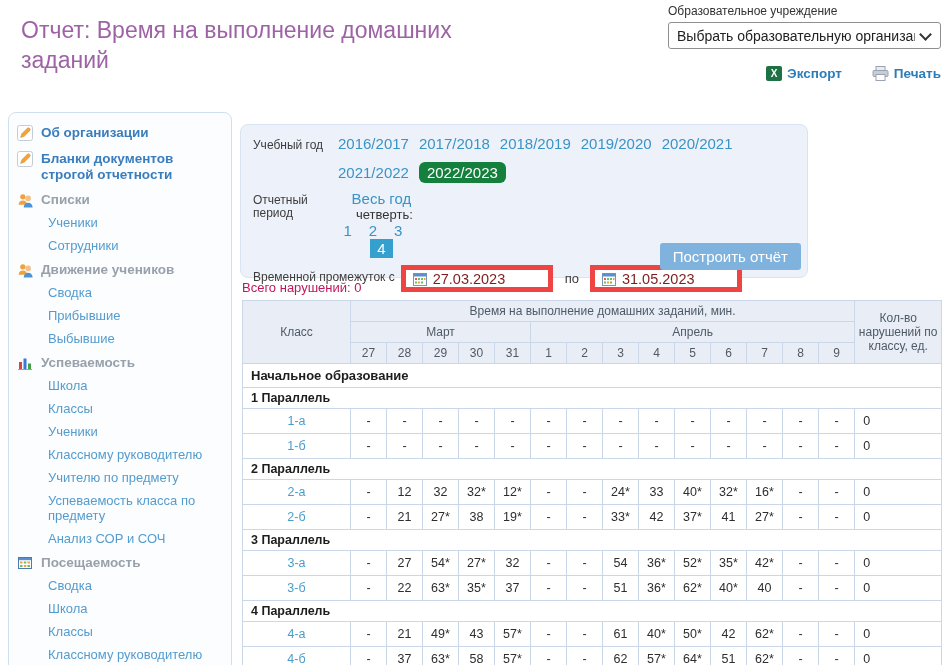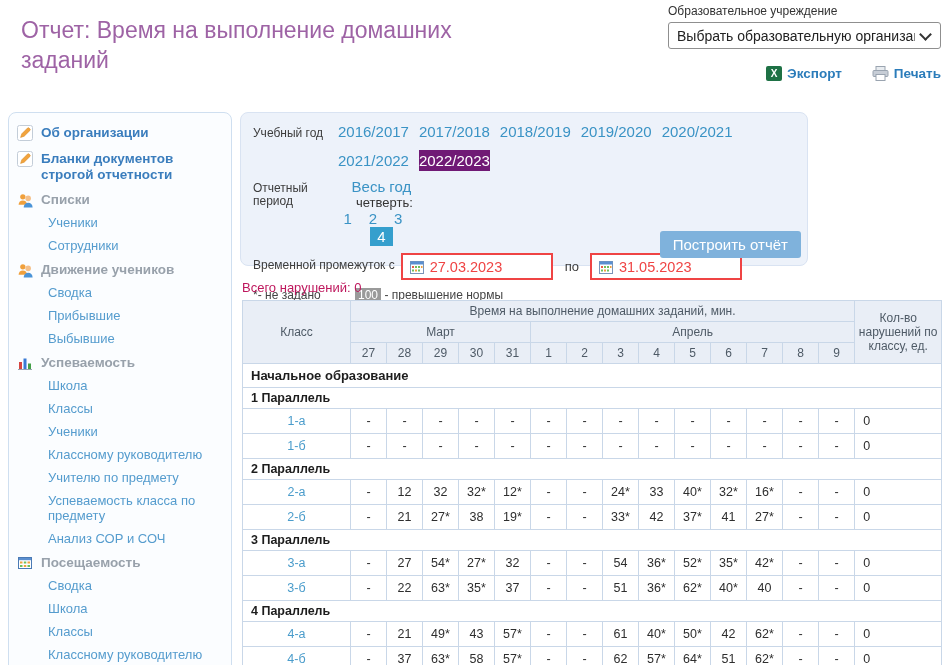--- a/index.html
+++ b/index.html
@@ -35,35 +35,35 @@
   }
   .sb-head{display:flex;gap:7px;align-items:flex-start;margin:9px 0 6px;}
   .sb-head:first-child{margin-top:0;}
   .sb-ico{width:17px;height:17px;flex:0 0 17px;margin-top:0;}
   .sb-head-label{font-size:13.5px;font-weight:bold;line-height:16px;}
   .sb-head-label.link{color:#3a7dbd;cursor:pointer;}
   .sb-head-label.gray{color:#98a1ab;}
   .sb-item{margin:0 0 8px 31px;color:#559cce;font-size:13px;line-height:15px;cursor:pointer;width:178px;}
   
   .filters{
-    position:absolute;left:240px;top:112px;width:568px;height:154px;box-sizing:border-box;
+    position:absolute;left:240px;top:124px;width:568px;height:154px;box-sizing:border-box;
     background:#edf2fa;border:1px solid #d9e3f2;border-radius:8px;padding:10px 12px;
   }
   .frow{display:flex;align-items:flex-start;margin-bottom:7px;}
   .flabel{width:85px;flex:0 0 85px;font-size:12px;color:#3c3c3c;padding-top:4px;line-height:13px;}
   .years{display:flex;flex-wrap:wrap;column-gap:24px;row-gap:7px;font-size:15px;align-items:center;max-width:585px;gap:10px;}
   .lnk{color:#3a93c5;cursor:pointer;}
-  .chip{background:#701a75;color:#fff;padding:2px 0;cursor:pointer;}
+  .chip{background:#15803d;color:#fff;padding:2px 8px;cursor:pointer;border-radius:6px;}
   .period-items{display:flex;align-items:center;font-size:15px;flex-direction:column;}
   .q-label{font-size:13px;color:#333;margin:0 12px 0 18px;}
   .q-num{color:#3a93c5;cursor:pointer;margin-right:17px;}
   .chip-sm{background:#359fcd;color:#fff;padding:1px 7px;cursor:pointer;}
   .range-label{font-size:12px;color:#3c3c3c;padding-top:6px;margin-right:6px;line-height:13px;}
-  .dateinput{display:flex;align-items:center;gap:6px;background:#fff;border:2px solid #ef4444;
-    width:152px;height:27px;padding:0 7px;box-sizing:border-box;font-size:14.5px;color:#ef4444;cursor:text;}
+  .dateinput{display:flex;align-items:center;gap:6px;background:#fff;border:5px solid #ef4444;
+    width:152px;height:27px;padding:0 7px;box-sizing:border-box;font-size:14.5px;color:#7f1d1d;cursor:text;}
   .to-label{font-size:13px;color:#3c3c3c;margin:6px 11px 0 12px;}
   .legend-row{display:flex;margin-top:8px;}
   .legend-star{width:97px;font-size:12px;color:#444;line-height:15px;}
   .legend-norm{font-size:12px;color:#444;margin-left:5px;padding-top:0;}
   .badge{background:#9a9a9a;color:#fff;padding:0 3px;font-size:12px;}
   .build-btn{
     position:absolute;right:6px;bottom:7px;background:#7fb2dc;color:#fff;border:none;
     font-size:15px;font-family:"Liberation Sans",sans-serif;padding:5px 13px;border-radius:3px;cursor:pointer;
   }
   

